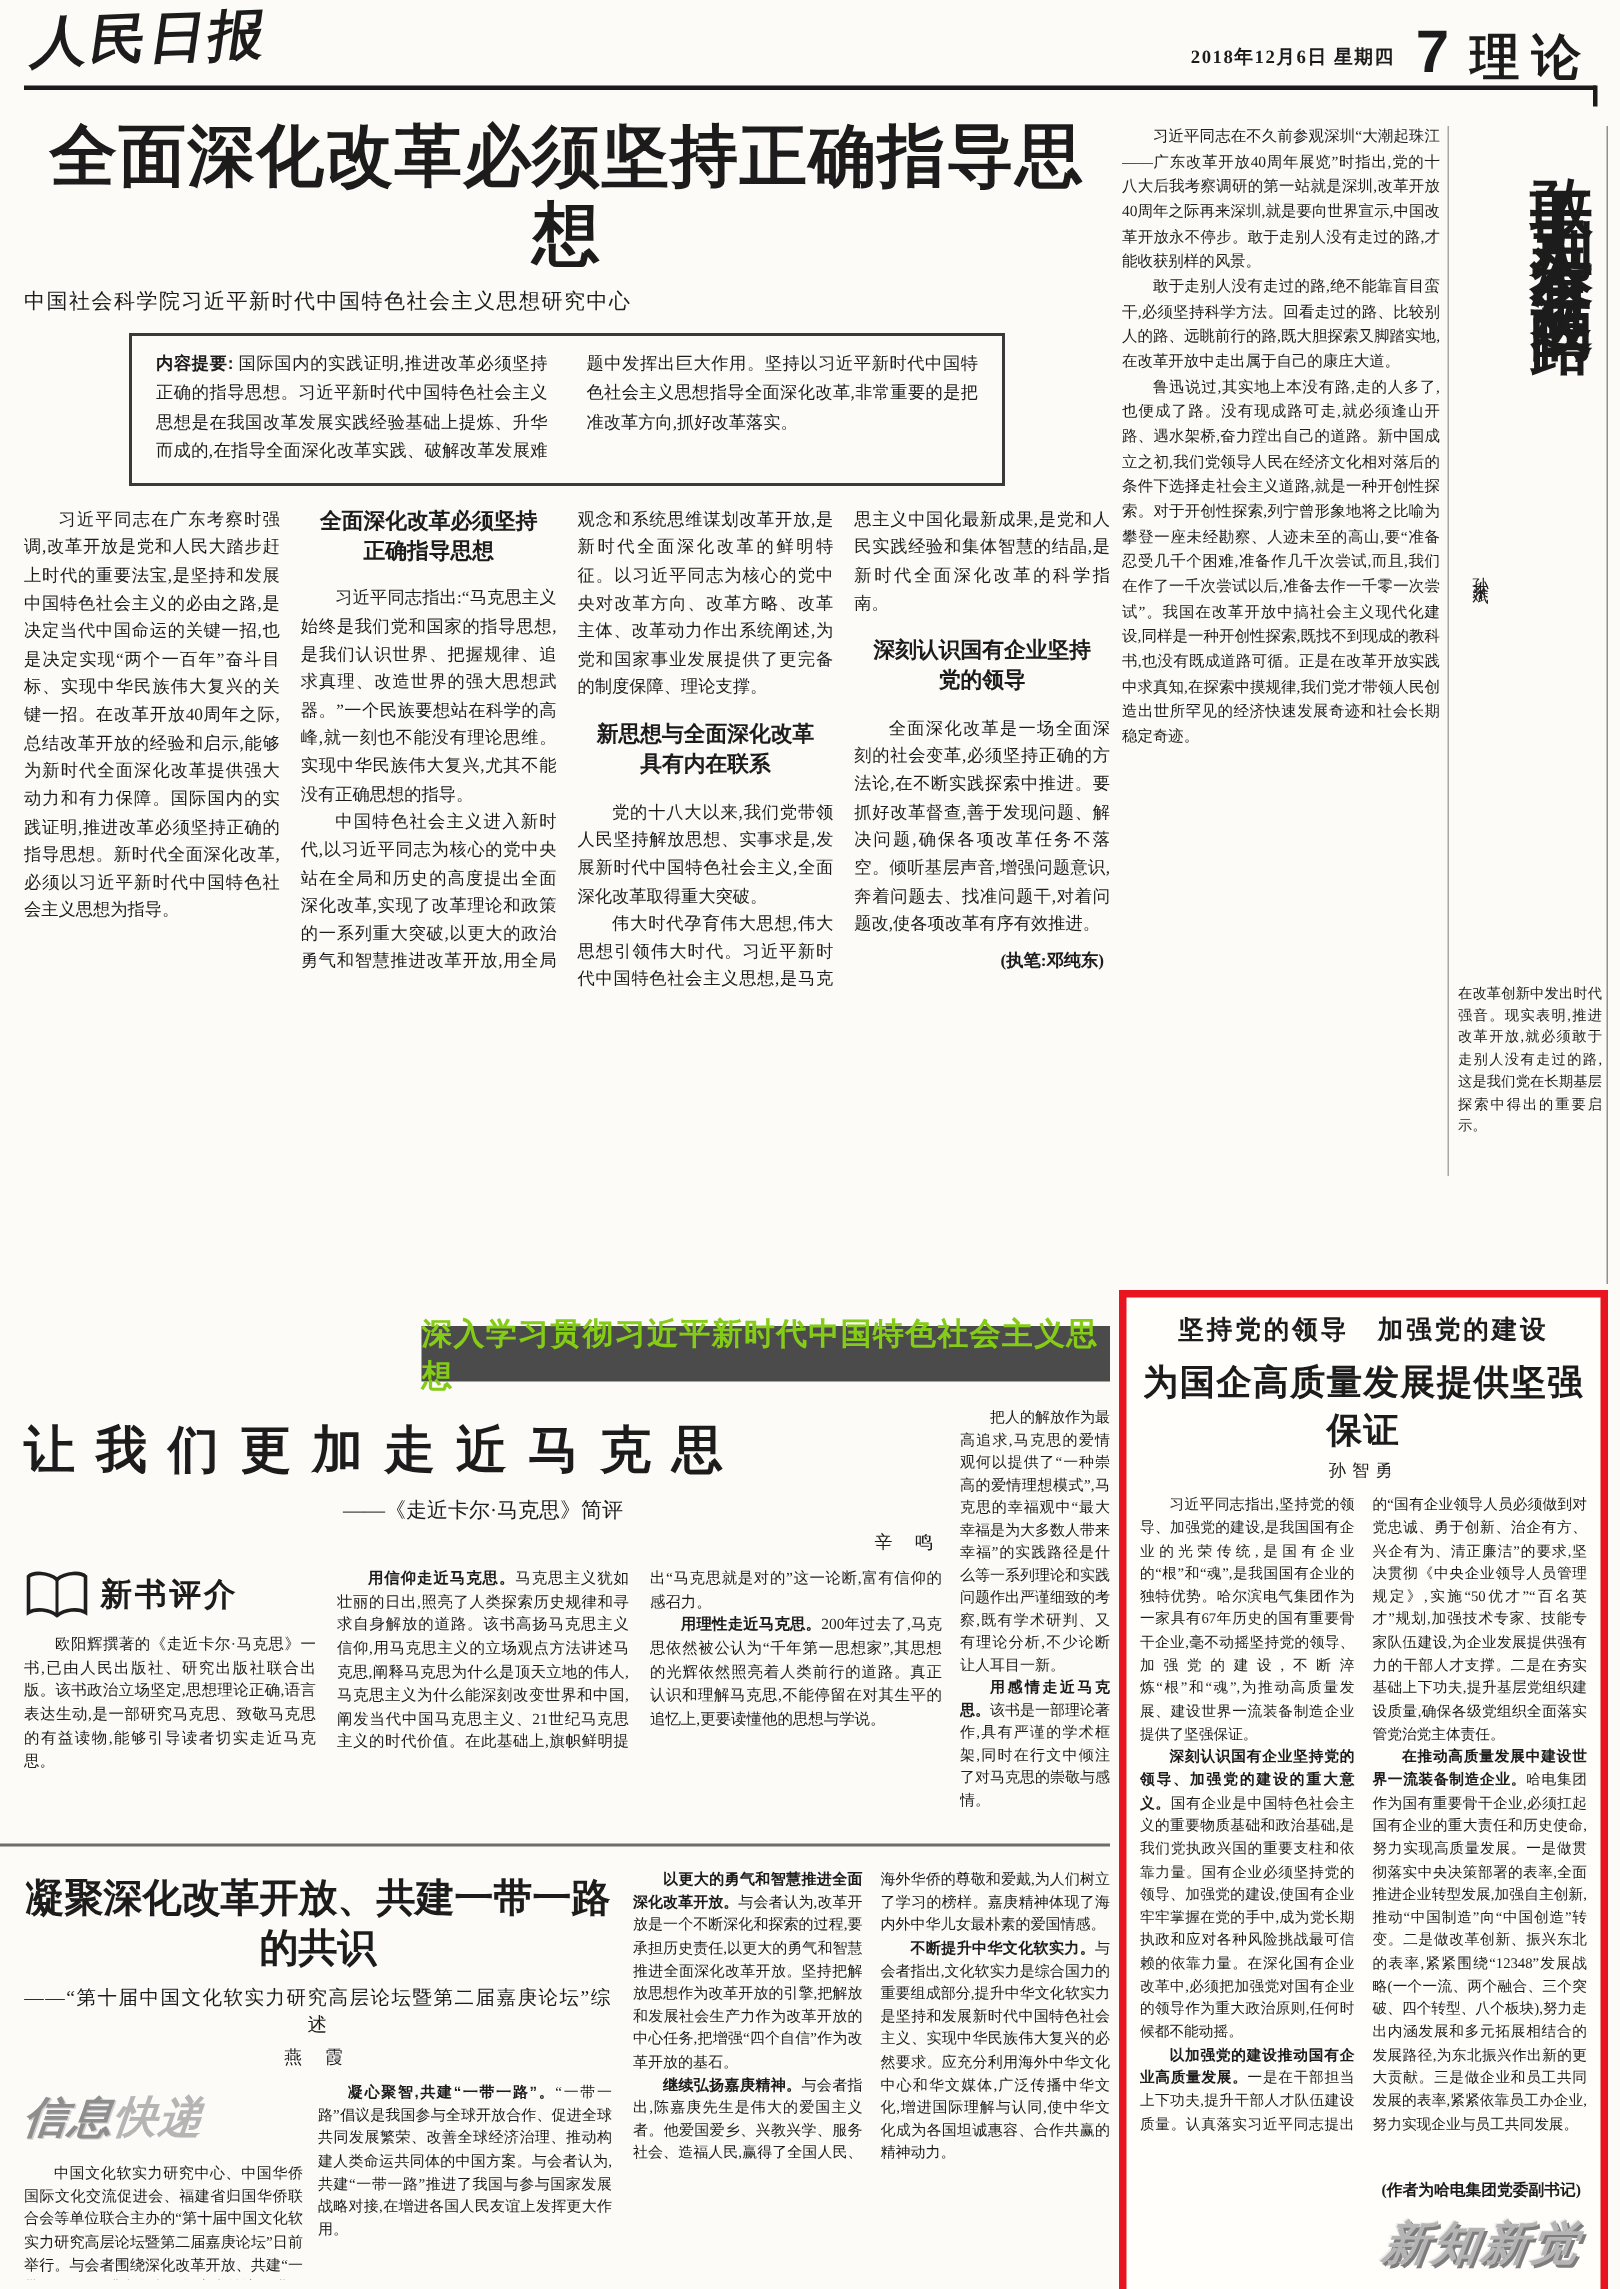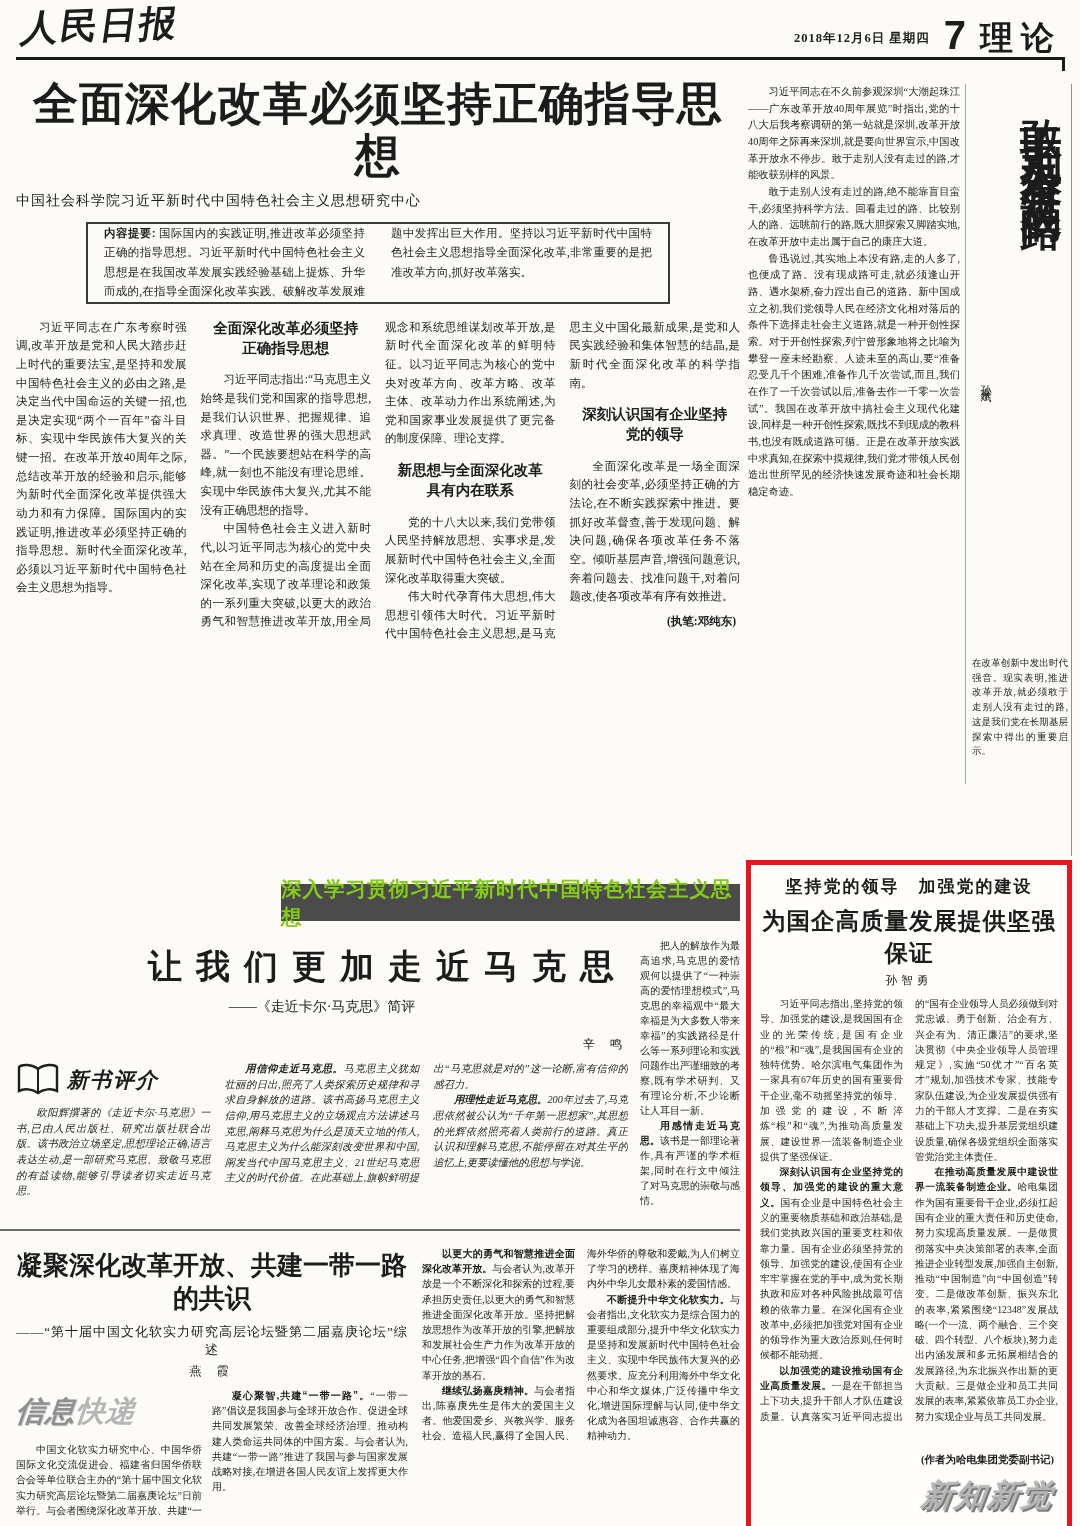--- a/index.html
+++ b/index.html
@@ -18,21 +18,21 @@
   .hdate { font-size:12.5px; font-weight:700; padding-bottom:6px; letter-spacing:1px; }
   .hpage { font-size:40px; font-weight:900; font-family:"Liberation Sans", sans-serif; line-height:.9; }
   .hsection { font-size:33px; font-weight:900; font-family:"Liberation Sans", sans-serif; letter-spacing:8px; line-height:.95; }
   .hook { position:absolute; right:-1px; bottom:-14px; width:3px; height:14px; background:#1b1b1b; }
 
   
   .main-article { position:absolute; left:16px; top:78px; width:724px; }
   .headline { font-family:"Liberation Sans", sans-serif; font-weight:900; font-size:45px;
     text-align:center; letter-spacing:1px; line-height:1.15; }
   .byline { font-size:14px; text-align:left; margin:10px 0 12px; letter-spacing:1px; }
-  .abstract { margin:0 70px 14px; border:2px solid #3a3a3a; padding:0 16px;
+  .abstract { margin:0 70px 14px; border:2px solid #3a3a3a; padding:10px 16px;
     font-size:11.5px; line-height:1.7; column-count:2; column-gap:26px; text-align:justify; }
   .abstract b { font-family:"Liberation Sans", sans-serif; }
   .article-body { height:598px; column-count:4; column-gap:14px; font-size:11.5px;
     line-height:1.62; text-align:justify; overflow:hidden; }
   .article-body p { text-indent:2em; }
   .article-body h3 { font-family:"Liberation Sans", sans-serif; font-size:14.5px; font-weight:700;
     text-align:center; line-height:1.4; margin:12px 6px; }
   .attrib { text-align:right; font-weight:700; text-indent:0 !important; margin-top:6px; padding-right:4px; }
 
   
@@ -68,25 +68,25 @@
   .rb-body b { font-family:"Liberation Sans", sans-serif; }
   .rb-attrib { text-align:right; font-size:10.5px; font-weight:700; margin:5px 4px 0 0; }
   .rb-logo { margin-top:8px; text-align:right; padding-right:4px; }
   .rb-logo span { display:inline-block; font-family:"Liberation Sans", sans-serif; font-weight:900;
     font-style:italic; font-size:31px; letter-spacing:2px; color:#b5b5b5;
     text-shadow:2px 2px 0 #7d7d7d, -1px -1px 0 #ececec; transform:skewX(-8deg); }
 
   
   .marx { position:absolute; left:16px; top:930px; width:724px; height:296px; display:flex; gap:12px; }
   .mx-main { width:612px; }
-  .mx-h2 { font-size:34px; font-weight:700; letter-spacing:14px; text-align:right; margin-top:14px; }
-  .mx-sub { font-size:14px; text-align:center; margin:8px 0 20px; }
+  .mx-h2 { font-size:34px; font-weight:700; letter-spacing:14px; text-align:left; margin-top:14px; }
+  .mx-sub { font-size:14px; text-align:center; margin:8px 0 4px; }
   .mx-author { font-size:12px; text-align:right; margin-bottom:8px; letter-spacing:6px; }
   .mx-body { height:178px; column-count:3; column-gap:14px; font-size:10.3px; line-height:1.52;
-    text-align:justify; overflow:hidden;font-style:italic; }
+    text-align:justify; overflow:hidden; }
   .mx-body p { text-indent:2em; }
   .mx-body b, .mx-side b { font-family:"Liberation Sans", sans-serif; }
   .book-logo { display:flex; align-items:center; gap:7px; margin:2px 0 8px; }
   .book-logo span { font-family:"Liberation Sans", sans-serif; font-weight:900; font-size:21px; letter-spacing:2px; }
   .mx-side { width:100px; font-size:10px; line-height:1.5; text-align:justify; overflow:hidden; padding-top:8px; }
   .mx-side p { text-indent:2em; }
 
   .hr2 { position:absolute; left:0; top:1229px; width:740px; border-top:2px solid #6d6d6d; }
 
   

